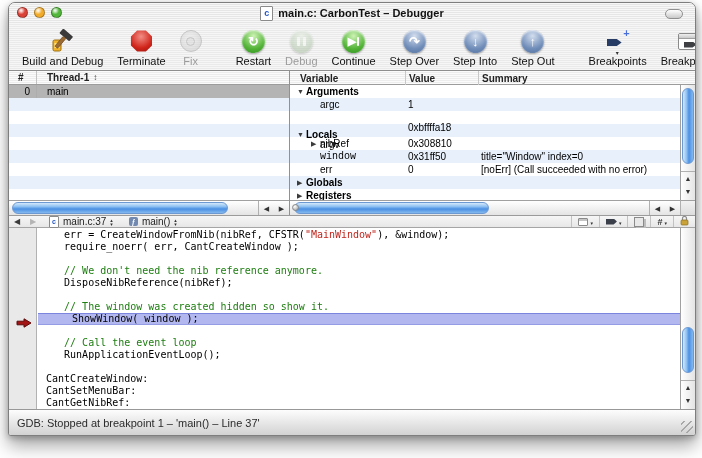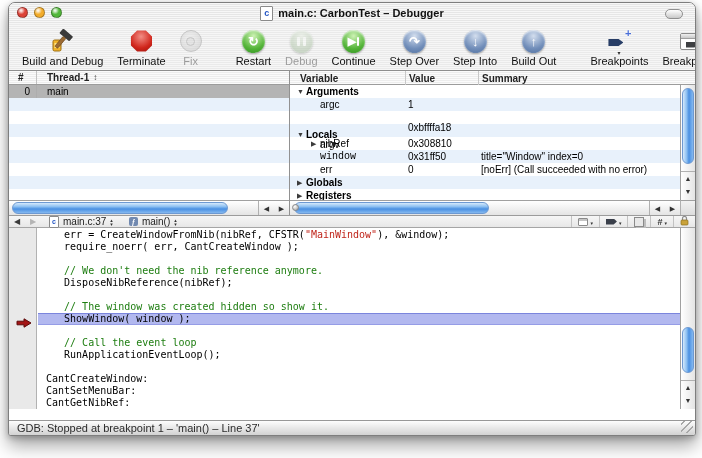--- a/index.html
+++ b/index.html
@@ -131,25 +131,25 @@
     clip-path:polygon(0 0,70% 0,100% 50%,70% 100%,0 100%);}
   .cp-ic{width:8px;height:8px;border:1px solid #8a8a8a;background:#e8e8e8;display:inline-block;
     box-shadow:2px 2px 0 #bdbdbd;}
   .hash-g{font-size:9px;font-weight:bold;color:#333;}
   
   .source{position:absolute;left:0;top:225px;right:0;bottom:26px;background:#fff;overflow:hidden;}
   .gutter{position:absolute;left:0;top:0;bottom:0;width:28px;background:#e9e9e9;border-right:1px solid #b2b2b2;box-sizing:border-box;}
   .pc-arrow{position:absolute;left:7px;}
   .code-area{position:absolute;left:29px;right:15px;top:0;bottom:0;padding:1px 0 0 8px;overflow:hidden;}
   .code-line{height:12px;line-height:12px;font-family:"DejaVu Sans Mono",monospace;font-size:10px;white-space:pre;color:#000;}
-  .code-line.hl{background:#b2b8ef;box-shadow:inset 0 1px 0 #7b85dd,inset 0 -1px 0 #959ce6;margin-left:-8px;padding-left:8px;}
+  .code-line.hl{background:#b2b8ef;box-shadow:inset 0 1px 0 #7b85dd,inset 0 -1px 0 #959ce6;margin-left:-8px;padding-left:16px;}
   .seg-comment{color:#1d7d10;}
   .seg-string{color:#c0261c;}
   
-  .statusbar{position:absolute;left:0;right:0;bottom:0;height:15px;box-sizing:border-box;
+  .statusbar{position:absolute;left:0;right:0;bottom:0;height:26px;box-sizing:border-box;
     background:linear-gradient(#fdfdfd,#d2d2d2);border-top:1px solid #989898;
     display:flex;align-items:center;font-size:11px;color:#2b2b2b;padding-left:8px;}
   .grip{position:absolute;right:2px;bottom:2px;width:12px;height:12px;
     background:repeating-linear-gradient(135deg,transparent 0 2px,#a8a8a8 2px 3px,transparent 3px 5px);}
 </style>
 </head>
 <body>
 
 <div class="page">
   <div class="window">
@@ -230,21 +230,21 @@
         <div class="tb-btn">
           <span class="tb-ic">
             <span class="circle slate">↓</span>
           </span>
           <span class="tb-label">Step Into</span>
         </div>
         <div class="tb-btn">
           <span class="tb-ic">
             <span class="circle slate">↑</span>
           </span>
-          <span class="tb-label">Build Out</span>
+          <span class="tb-label">Step Out</span>
         </div>
         <div class="tb-btn gap">
           <span class="tb-ic">
             <span class="bp-add">
               <span class="bp-pill"></span>
               <span class="bp-plus">+</span>
               <span class="bp-caret">▾</span>
             </span>
           </span>
           <span class="tb-label">Breakpoints</span>

